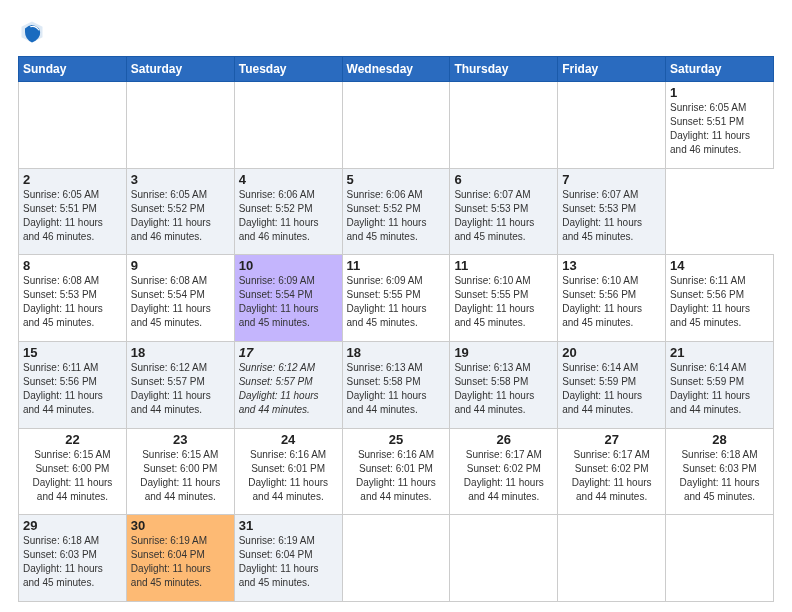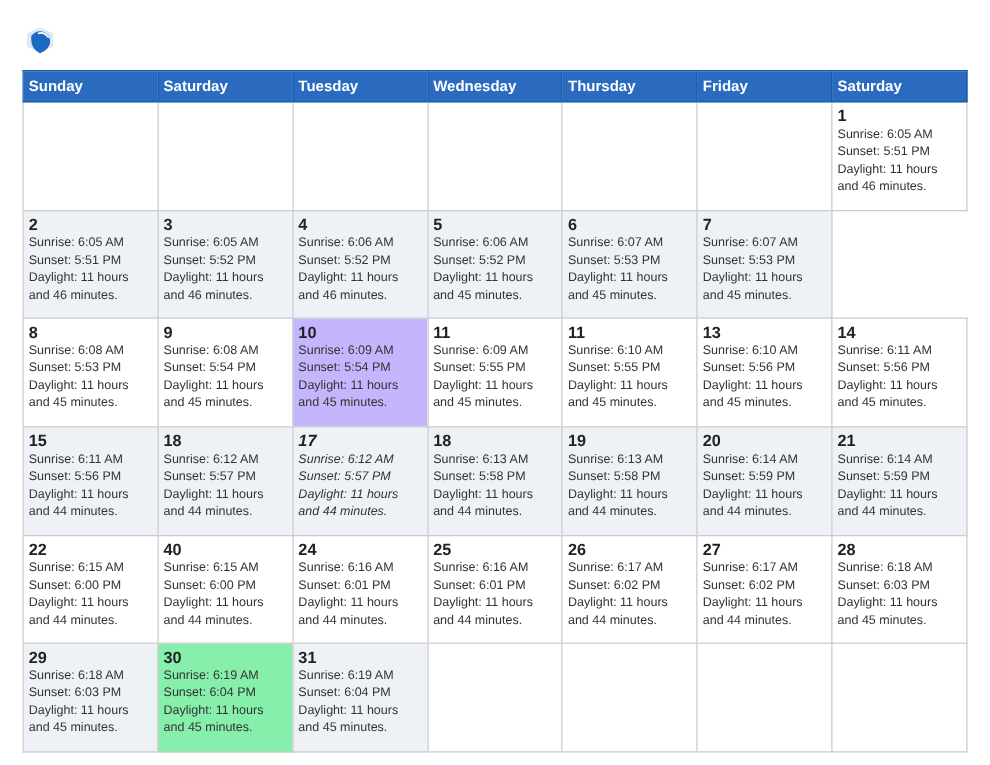--- a/index.html
+++ b/index.html
@@ -218,27 +218,27 @@
           </td>
           <td style="background: rgb(238, 242, 247);">
             <span class="day-number">20</span>
             <div class="day-info">Sunrise: 6:14 AM<br>Sunset: 5:59 PM<br>Daylight: 11 hours and 44 minutes.</div>
           </td>
           <td style="background: rgb(238, 242, 247);">
             <span class="day-number">21</span>
             <div class="day-info">Sunrise: 6:14 AM<br>Sunset: 5:59 PM<br>Daylight: 11 hours and 44 minutes.</div>
           </td>
         </tr>
-        <tr style="background: rgb(255, 255, 255);">
+        <tr style="background: rgb(255, 255, 255); text-align: center;">
           <td style="background: rgb(255, 255, 255);">
             <span class="day-number">22</span>
             <div class="day-info">Sunrise: 6:15 AM<br>Sunset: 6:00 PM<br>Daylight: 11 hours and 44 minutes.</div>
           </td>
           <td style="background: rgb(255, 255, 255);">
-            <span class="day-number">40</span>
+            <span class="day-number">23</span>
             <div class="day-info">Sunrise: 6:15 AM<br>Sunset: 6:00 PM<br>Daylight: 11 hours and 44 minutes.</div>
           </td>
           <td style="background: rgb(255, 255, 255);">
             <span class="day-number">24</span>
             <div class="day-info">Sunrise: 6:16 AM<br>Sunset: 6:01 PM<br>Daylight: 11 hours and 44 minutes.</div>
           </td>
           <td style="background: rgb(255, 255, 255);">
             <span class="day-number">25</span>
             <div class="day-info">Sunrise: 6:16 AM<br>Sunset: 6:01 PM<br>Daylight: 11 hours and 44 minutes.</div>
           </td>
@@ -253,21 +253,21 @@
           <td style="background: rgb(255, 255, 255);">
             <span class="day-number">28</span>
             <div class="day-info">Sunrise: 6:18 AM<br>Sunset: 6:03 PM<br>Daylight: 11 hours and 45 minutes.</div>
           </td>
         </tr>
         <tr style="background: rgb(238, 242, 247);">
           <td style="background: rgb(238, 242, 247); margin-left: 44px;">
             <span class="day-number">29</span>
             <div class="day-info">Sunrise: 6:18 AM<br>Sunset: 6:03 PM<br>Daylight: 11 hours and 45 minutes.</div>
           </td>
-          <td style="background: #86efac;">
+          <td style="background: #fdba74;">
             <span class="day-number">30</span>
             <div class="day-info">Sunrise: 6:19 AM<br>Sunset: 6:04 PM<br>Daylight: 11 hours and 45 minutes.</div>
           </td>
           <td style="background: rgb(238, 242, 247);">
             <span class="day-number">31</span>
             <div class="day-info">Sunrise: 6:19 AM<br>Sunset: 6:04 PM<br>Daylight: 11 hours and 45 minutes.</div>
           </td>
           <td class="empty-cell" style="background: rgb(255, 255, 255);"></td>
           <td class="empty-cell" style="background: rgb(255, 255, 255);"></td>
           <td class="empty-cell" style="background: rgb(255, 255, 255);"></td>

